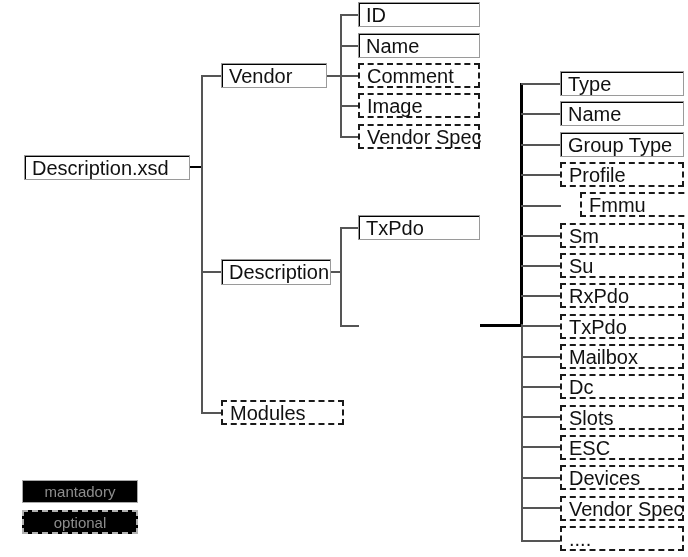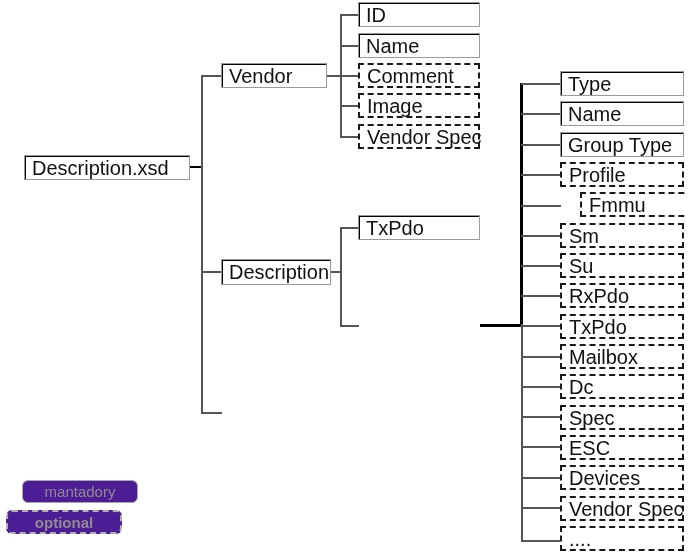--- a/index.html
+++ b/index.html
@@ -61,23 +61,22 @@
 
   
   .legend-box {
     position: absolute;
     box-sizing: border-box;
     display: flex;
     align-items: center;
     justify-content: center;
     font-size: 15px;
     color: #8d8d8d;
-    background: #4c1d95;
+    background: #000000;
     z-index: 3;
-    border-radius: 6px;
   }
   .legend-box.mandatory { border: 1px solid #a8a8a8; }
   .legend-box.optional  { border: 2px dashed #b0b0b0; }
 </style>
 </head>
 <body>
 
 <div id="diagram">
 
   <div class="ln h dark" style="left:190px; top:166px; width:13px;"></div>
@@ -123,20 +122,23 @@
   <div class="node mandatory" style="left:24px; top:155px; width:166px; height:25px;">
     <span>Description.xsd</span>
   </div>
 
   <div class="node mandatory" style="left:221px; top:63px; width:106px; height:25px;">
     <span>Vendor</span>
   </div>
   <div class="node mandatory" style="left:221px; top:259px; width:110px; height:26px;text-align:center;">
     <span>Description</span>
   </div>
+  <div class="node optional" style="left:221px; top:400px; width:123px; height:25px;">
+    <span>Modules</span>
+  </div>
 
   <div class="node mandatory" style="left:358px; top:2px; width:122px; height:25px;">
     <span>ID</span>
   </div>
   <div class="node mandatory" style="left:358px; top:33px; width:122px; height:25px;">
     <span>Name</span>
   </div>
   <div class="node optional" style="left:358px; top:63px; width:122px; height:25px;">
     <span>Comment</span>
   </div>
@@ -178,35 +180,35 @@
   <div class="node optional" style="left:560px; top:283px; width:124px; height:25px;">
     <span>RxPdo</span>
   </div>
   <div class="node optional" style="left:560px; top:344px; width:124px; height:25px;">
     <span>Mailbox</span>
   </div>
   <div class="node optional" style="left:560px; top:374px; width:124px; height:25px;">
     <span>Dc</span>
   </div>
   <div class="node optional" style="left:560px; top:405px; width:124px; height:25px;">
-    <span>Spec</span>
+    <span>Slots</span>
   </div>
   <div class="node optional" style="left:560px; top:435px; width:124px; height:25px;">
     <span>ESC</span>
   </div>
   <div class="node optional" style="left:560px; top:465px; width:124px; height:25px;">
     <span>Devices</span>
   </div>
   <div class="node optional" style="left:560px; top:496px; width:124px; height:25px;">
     <span>Vendor Spec</span>
   </div>
   <div class="node optional" style="left:560px; top:526px; width:124px; height:25px;">
     <span>....</span>
   </div>
 
   <div class="legend-box mandatory" style="left:22px; top:480px; width:116px; height:23px;">
     <span>mantadory</span>
   </div>
-  <div class="legend-box optional" style="left:6px; top:510px; width:116px; height:24px;font-weight:bold;">
+  <div class="legend-box optional" style="left:22px; top:510px; width:116px; height:24px;">
     <span>optional</span>
   </div>
 
 </div>
 
 </body></html>

